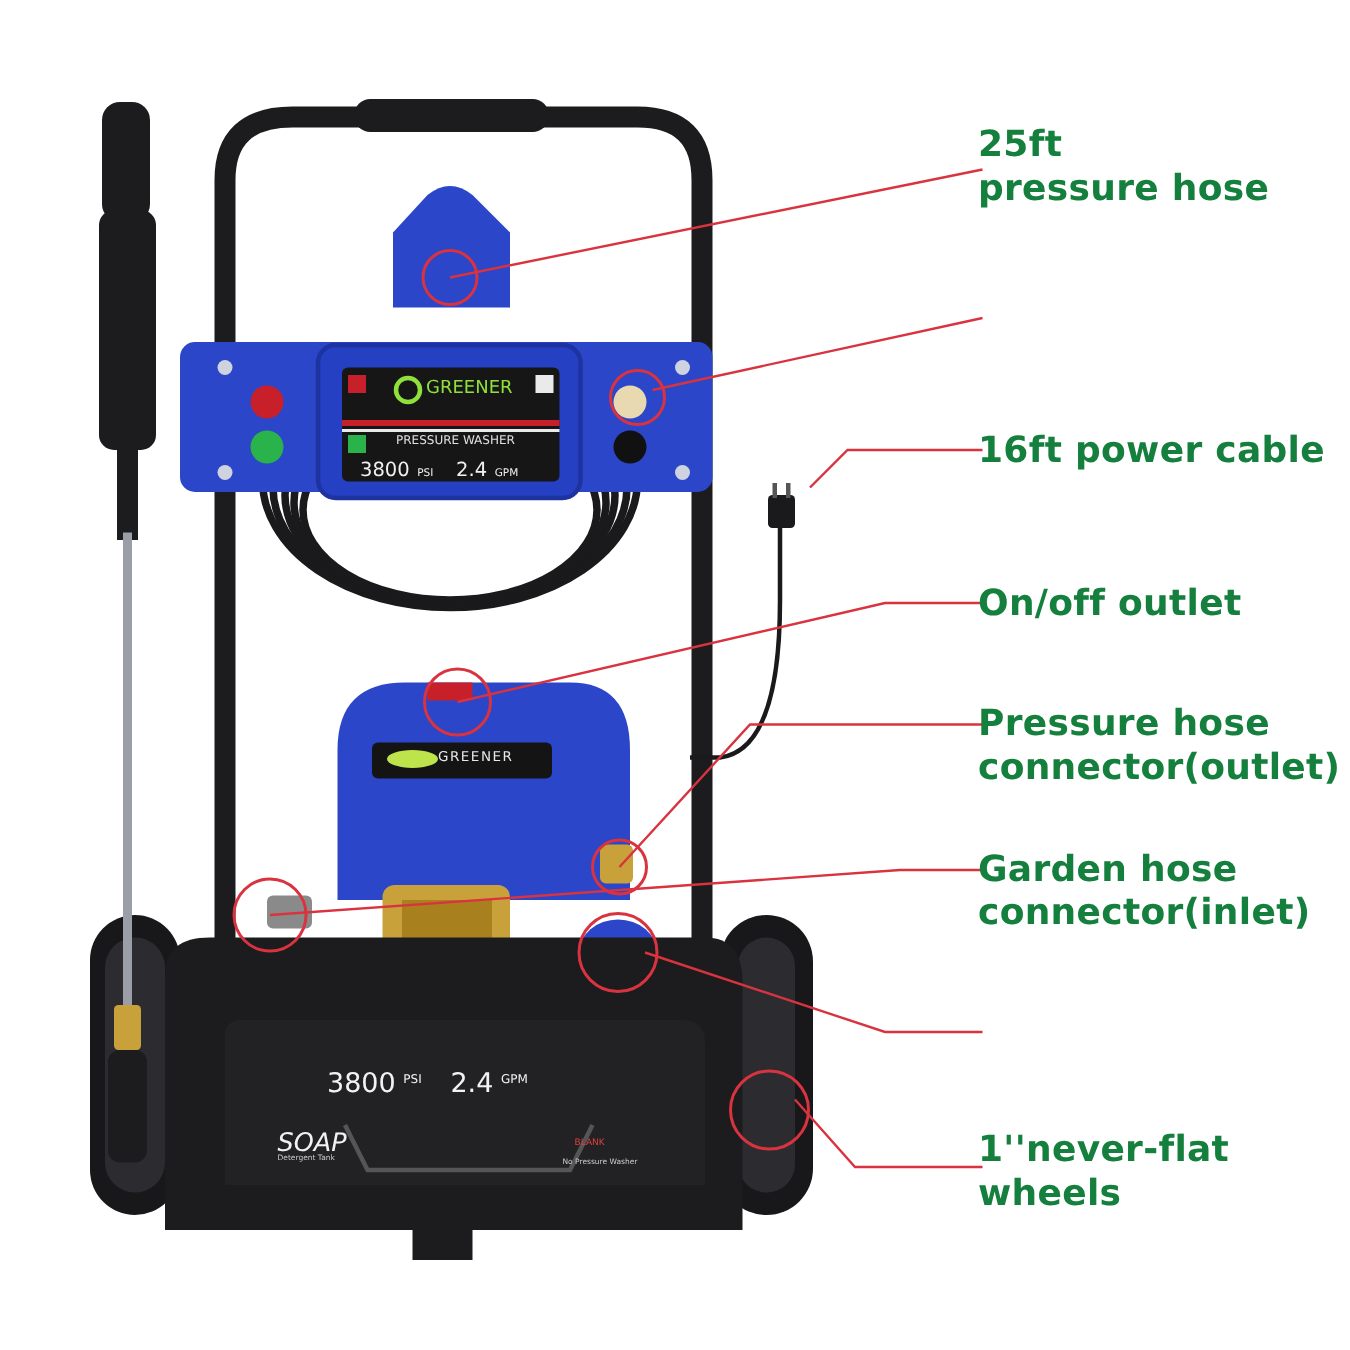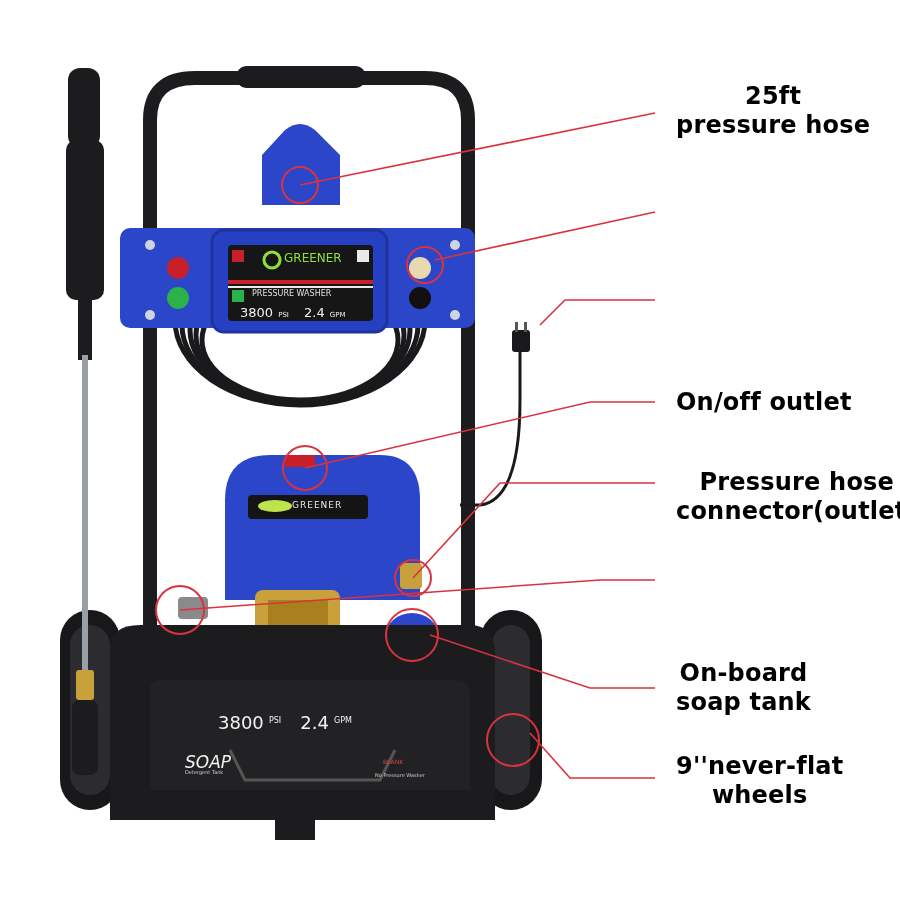--- a/index.html
+++ b/index.html
@@ -1,20 +1,20 @@
 <!DOCTYPE html>
 <html><head>
 <meta charset="utf-8">
 <style>
   html, body { margin:0; padding:0; background:#ffffff; }
   body { width:900px; height:900px; position:relative; overflow:hidden; font-family:"DejaVu Sans", sans-serif; }
   #stage { position:absolute; left:0; top:0; width:900px; height:900px; }
   .callout-label {
-    position:absolute; left:676px; color:#000000; font-weight:bold;
-    font-size:24px; line-height:29px; white-space:pre-line; letter-spacing:0.2px;text-align:center;
+    position:absolute; left:652px; color:#15803d; font-weight:bold;
+    font-size:24px; line-height:29px; white-space:pre-line; letter-spacing:0.2px;
   }
   .panel-text { font-family:"DejaVu Sans", sans-serif; font-weight:normal; }
 </style>
 </head>
 <body>
 
 <div id="stage">
 
   <svg width="900" height="900" viewBox="0 0 900 900" style="position:absolute;left:0;top:0;">
 
@@ -119,21 +119,21 @@
       <polyline points="655,300 565,300 540,325"></polyline>
       <polyline points="655,402 590,402 305,468"></polyline>
       <polyline points="655,483 500,483 413,578"></polyline>
       <polyline points="655,580 600,580 180,610"></polyline>
       <polyline points="655,688 590,688 430,635"></polyline>
       <polyline points="655,778 570,778 530,733"></polyline>
     </g>
   </svg>
 
   <div class="panel-text" style="position:absolute;left:284px;top:251px;color:#8fe03a;font-size:12px;">GREENER</div>
-  <div class="panel-text" style="position:absolute;left:252px;top:289px;color:#e0e0e0;font-size:8px;">PRESSURE WASHER</div>
+  <div class="panel-text" style="position:absolute;left:264px;top:289px;color:#e0e0e0;font-size:8px;">PRESSURE WASHER</div>
   <div style="position:absolute;left:240px;top:302px;color:#f0f0f0;">
     <span class="panel-text" style="font-size:13px;">3800</span>
     <span class="panel-text" style="font-size:7px;">PSI</span>
     <span class="panel-text" style="font-size:13px;margin-left:10px;">2.4</span>
     <span class="panel-text" style="font-size:7px;">GPM</span>
   </div>
   <div class="panel-text" style="position:absolute;left:292px;top:500px;color:#e8e8e8;font-size:9px;letter-spacing:1px;">GREENER</div>
 
   <div style="position:absolute;left:218px;top:712px;color:#f2f2f2;">
     <span class="panel-text" style="font-size:18px;">3800</span>
@@ -141,20 +141,21 @@
     <span class="panel-text" style="font-size:18px;margin-left:14px;">2.4</span>
     <sup class="panel-text" style="font-size:8px;">GPM</sup>
   </div>
   <div class="panel-text" style="position:absolute;left:185px;top:752px;color:#f2f2f2;font-size:17px;font-style:italic;">SOAP</div>
   <div style="position:absolute;left:185px;top:769px;color:#cccccc;font-size:5px;">Detergent Tank</div>
   <div class="panel-text" style="position:absolute;left:383px;top:758px;color:#e04040;font-size:6px;">BLANK</div>
   <div style="position:absolute;left:375px;top:772px;color:#cccccc;font-size:5px;">No Pressure Washer</div>
 
   <div class="callout-label" style="top:82px;">25ft
 pressure hose</div>
+  <div class="callout-label" style="top:286px;">16ft power cable</div>
   <div class="callout-label" style="top:388px;">On/off outlet</div>
   <div class="callout-label" style="top:468px;">Pressure hose
 connector(outlet)</div>
-  <div class="callout-label" style="top:659px;">On-board
-soap tank</div>
-  <div class="callout-label" style="top:752px;">9''never-flat
+  <div class="callout-label" style="top:565px;">Garden hose
+connector(inlet)</div>
+  <div class="callout-label" style="top:752px;">1''never-flat
 wheels</div>
 </div>
 
 </body></html>

